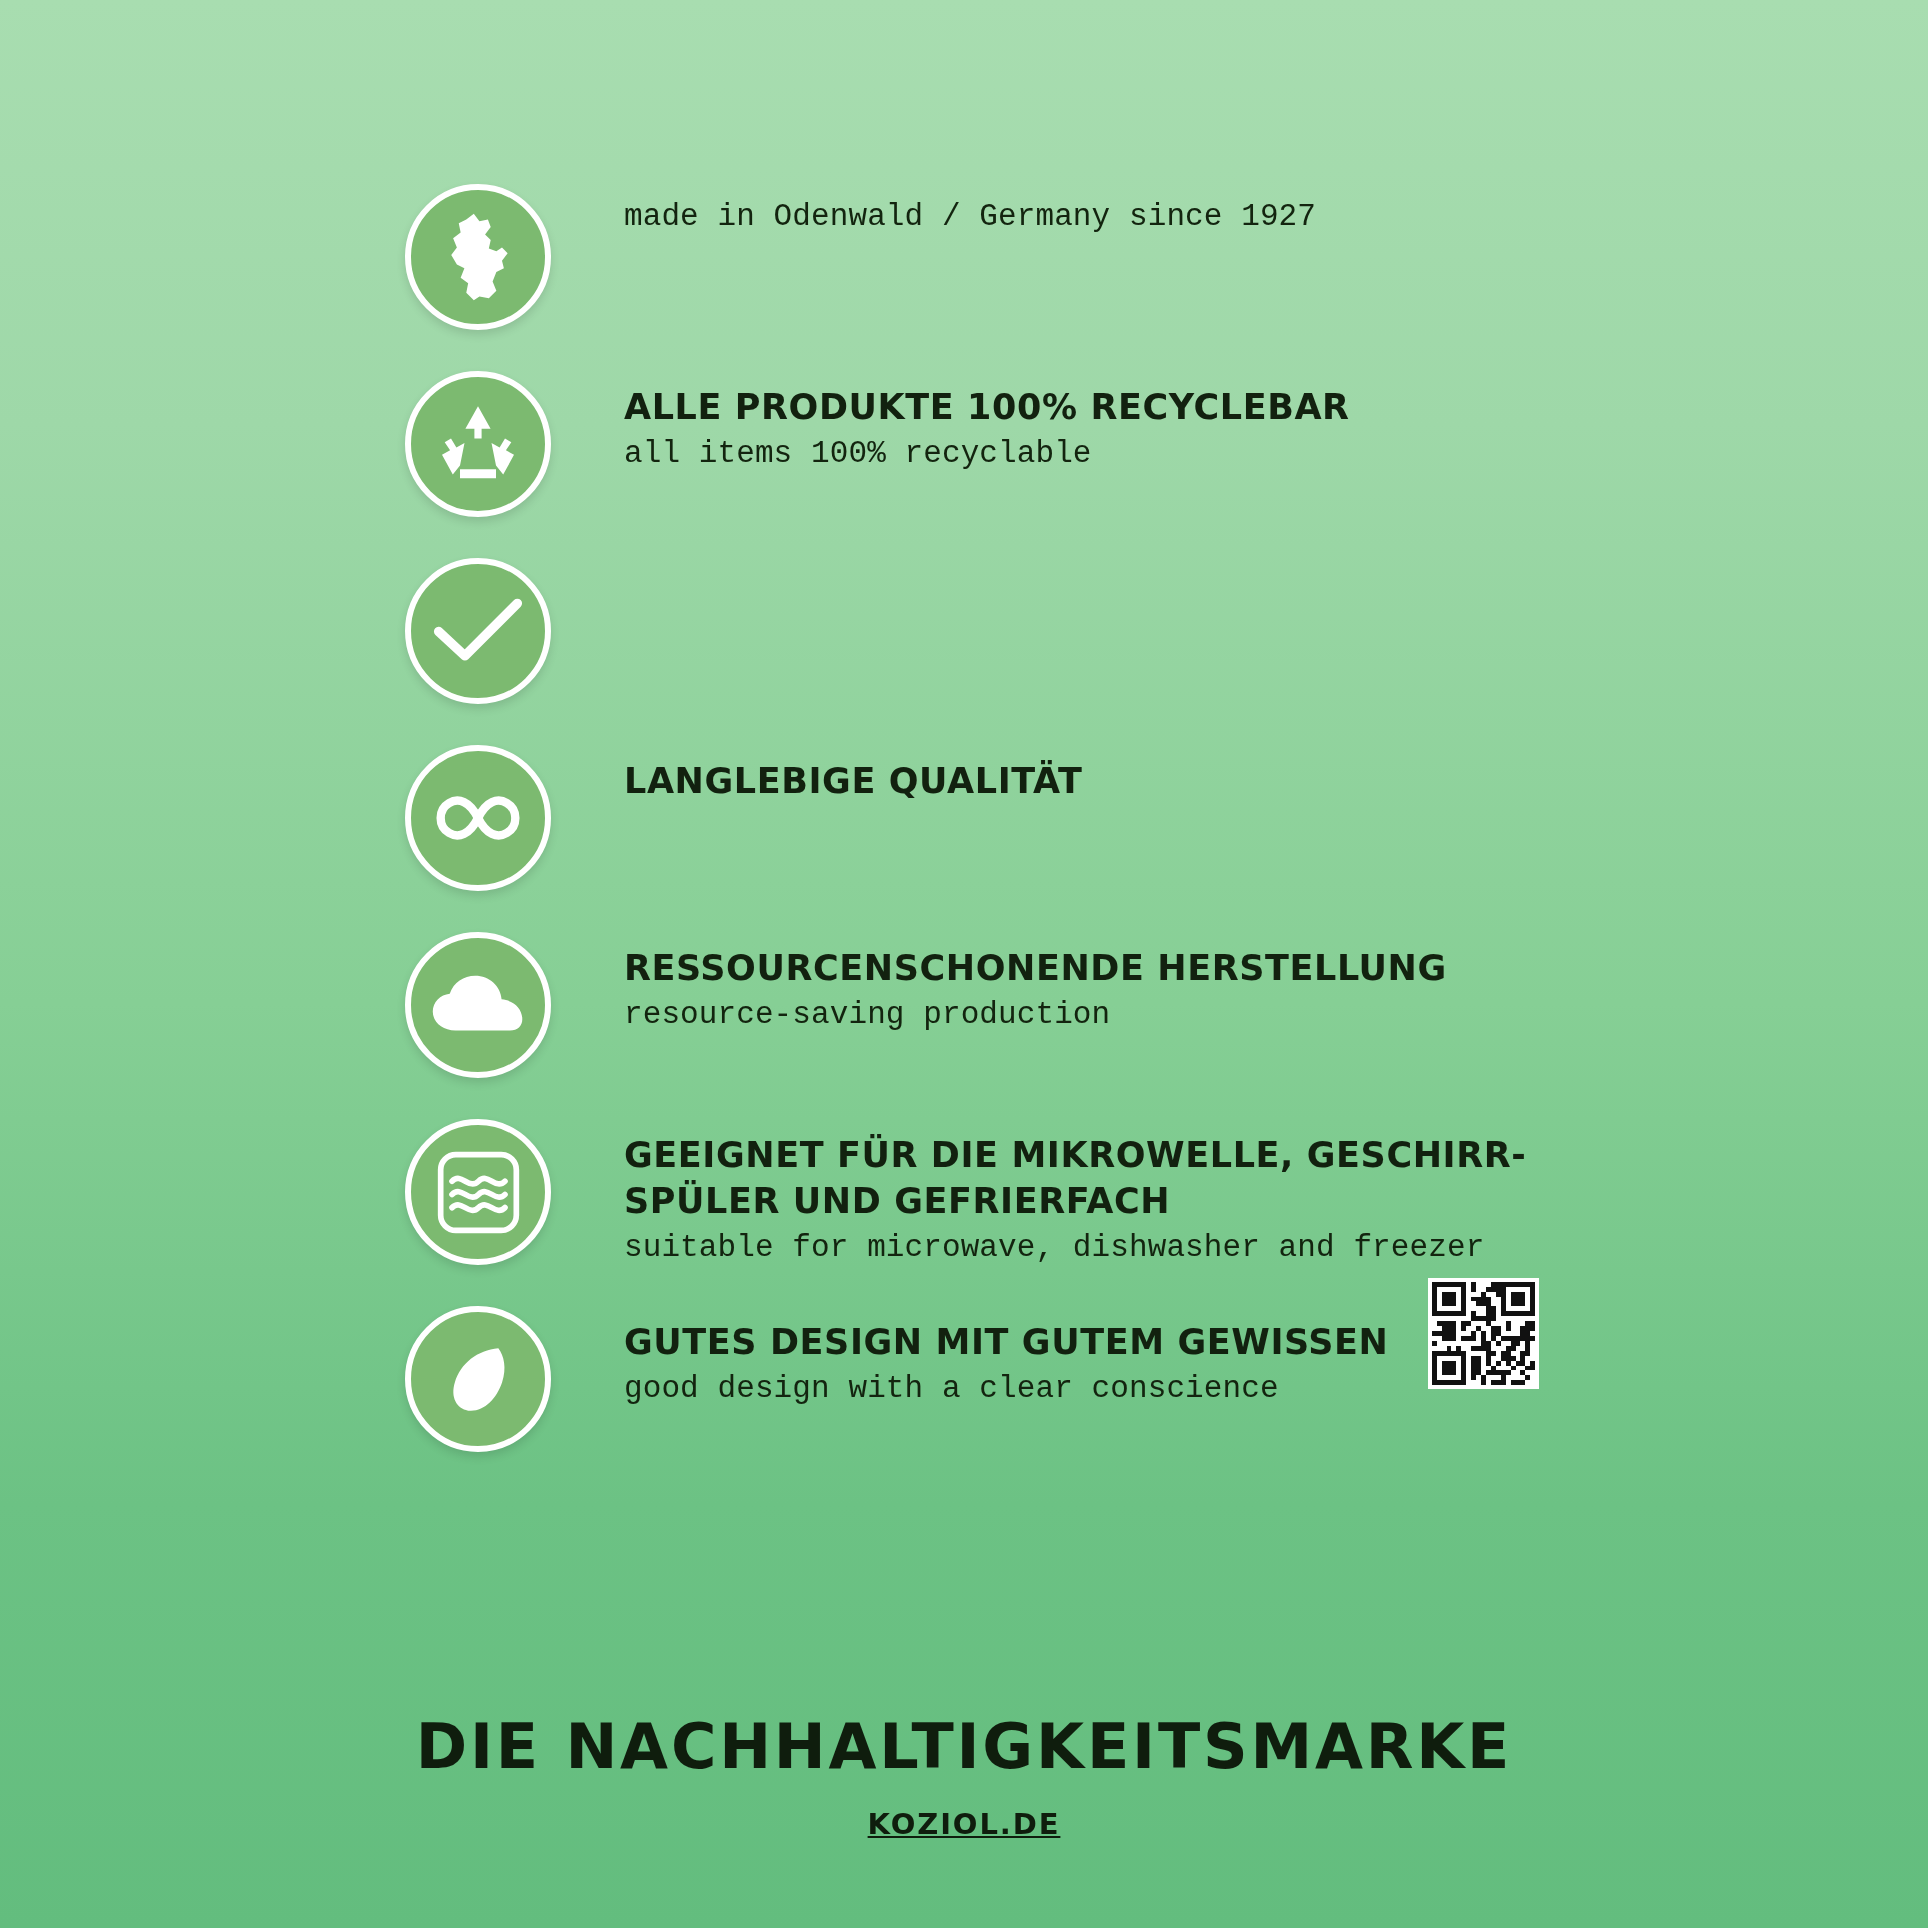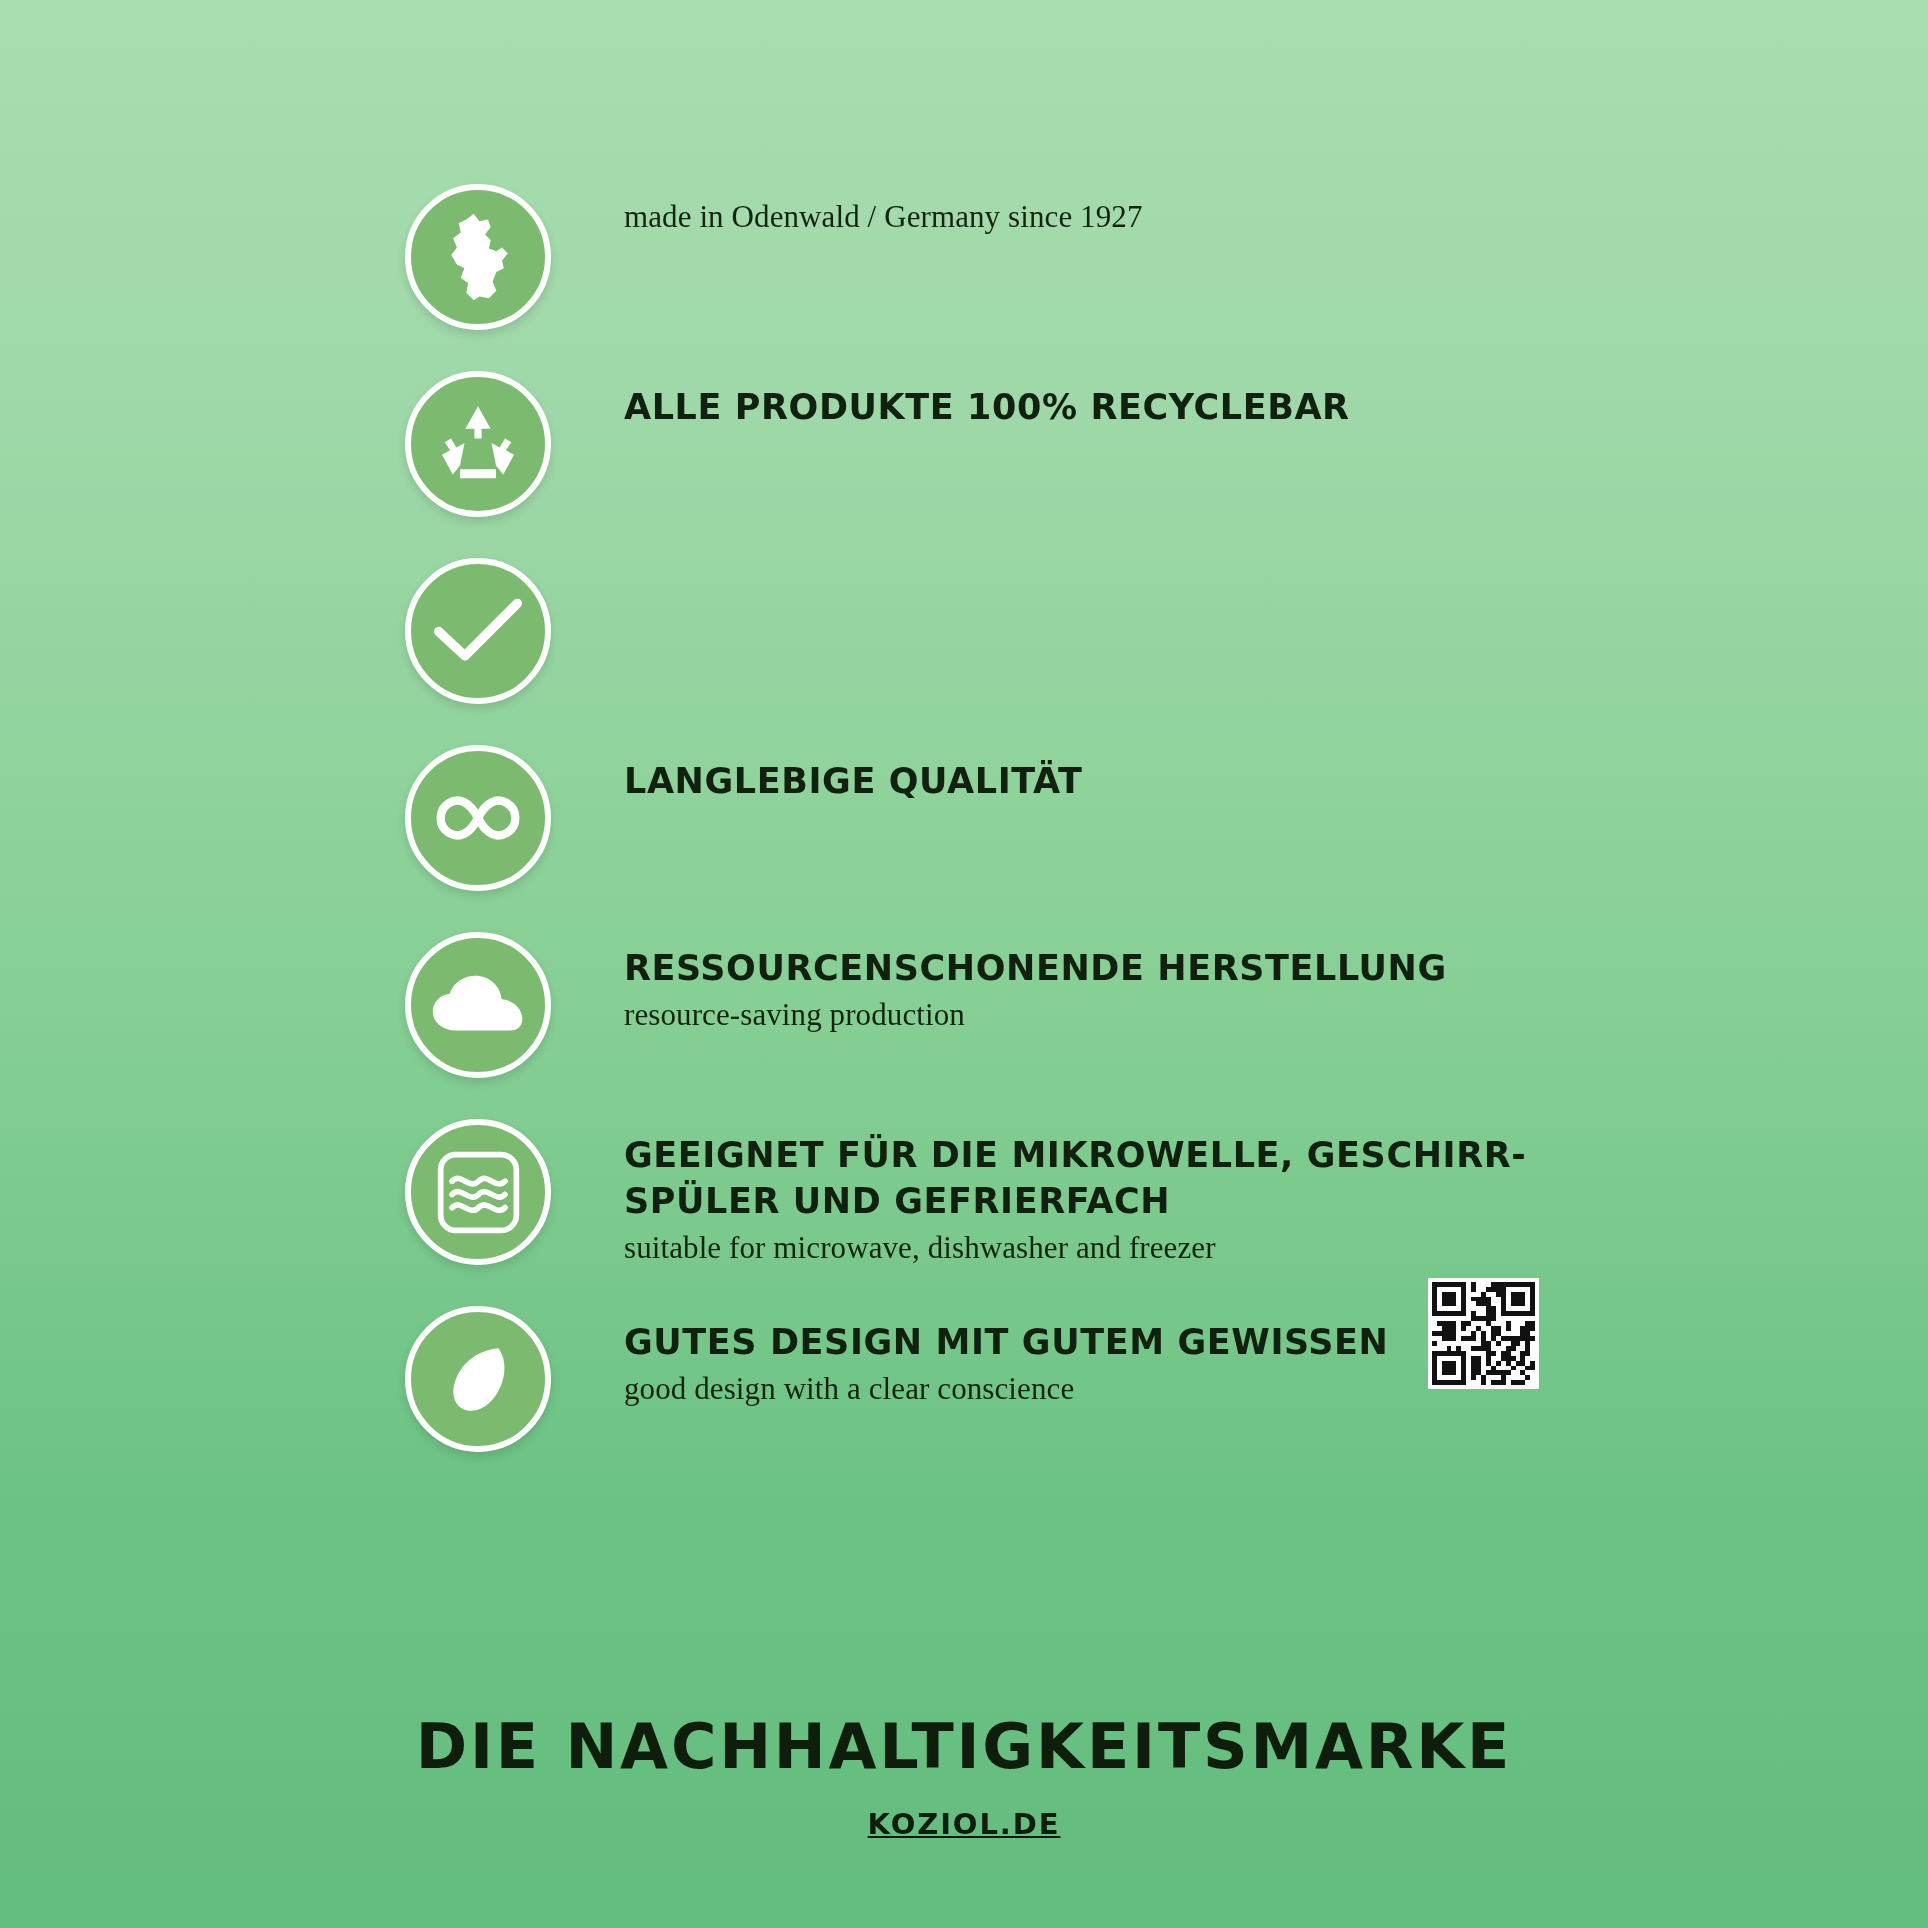--- a/index.html
+++ b/index.html
@@ -66,21 +66,21 @@
     font-size: 35px;
     letter-spacing: 0.6px;
     color: #12210f;
     line-height: 1.32;
     text-transform: uppercase;
     margin: 0 0 3.8px 0;
     white-space: pre-line;
   }
 
   .feature-sub {
-    font-family: Liberation Serif, serif;
+    font-family: Liberation Mono, monospace;
     font-size: 31px;
     color: #13240f;
     line-height: 1.3;
     margin: 0;
     letter-spacing: 0.1px;
   }
 
   .qr-code {
     position: absolute;
     left: 1428px;
@@ -154,20 +154,21 @@
           <g fill="#ffffff">
             <path d="M50 8 L64 33 L54 33 L54 44 L46 44 L46 33 L36 33 Z"></path>
             <path d="M22 84 L10 62 L19 57 L13 48 L20 44 L26 54 L35 49 L30 74 Z"></path>
             <path d="M78 84 L90 62 L81 57 L87 48 L80 44 L74 54 L65 49 L70 74 Z"></path>
             <path d="M30 78 L70 78 L70 88 L30 88 Z"></path>
           </g>
         </svg>
       </div>
       <div class="feature-text">
         <p class="feature-title">ALLE PRODUKTE  100% RECYCLEBAR</p>
+        <p class="feature-sub">all items 100% recyclable</p>
       </div>
     </div>
 
     <div class="feature-row">
       <div class="icon-badge">
         <svg width="94" height="75" viewBox="0 0 100 80" aria-hidden="true">
           <path d="M8 40 L36 66 L92 10" fill="none" stroke="#ffffff" stroke-width="10" stroke-linecap="round" stroke-linejoin="round"></path>
         </svg>
       </div>
     </div>

